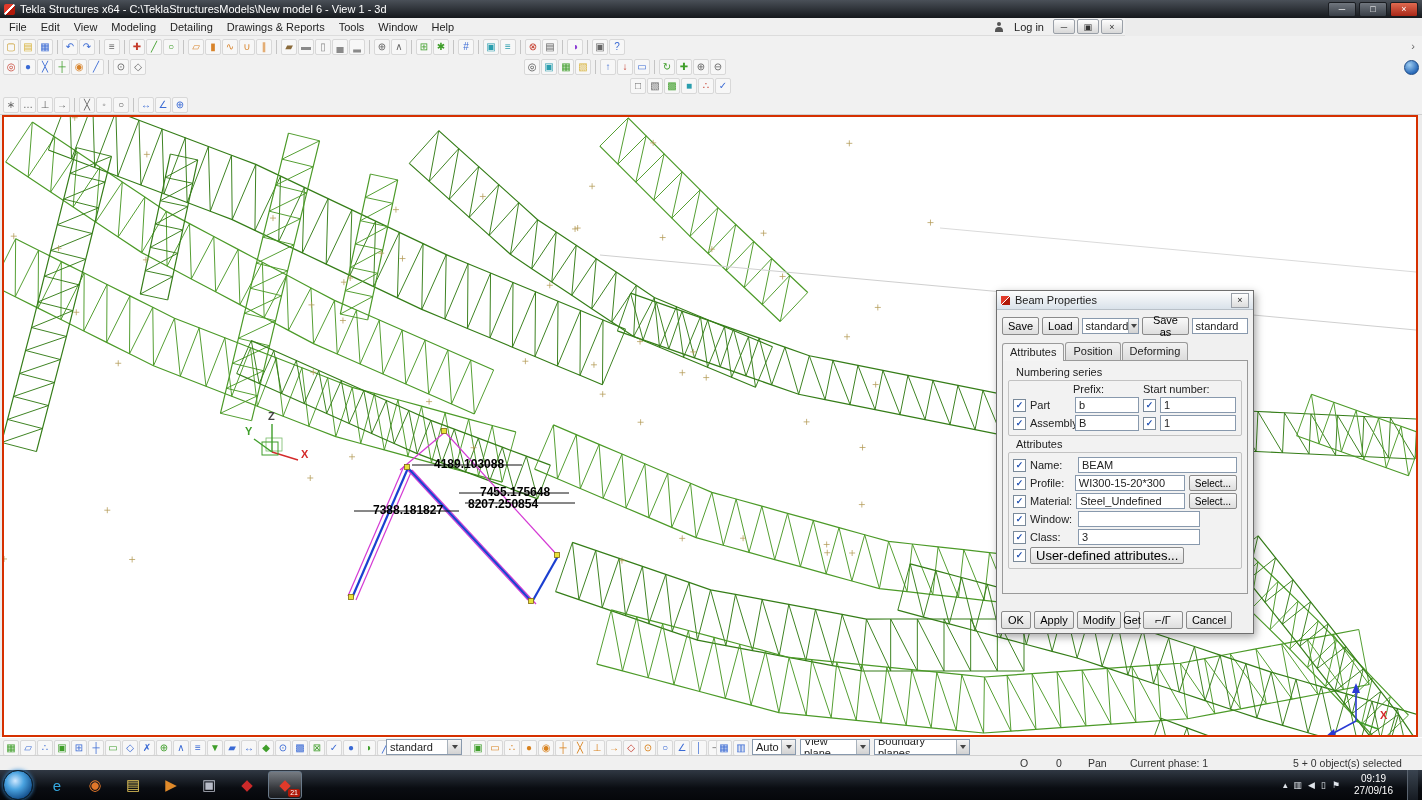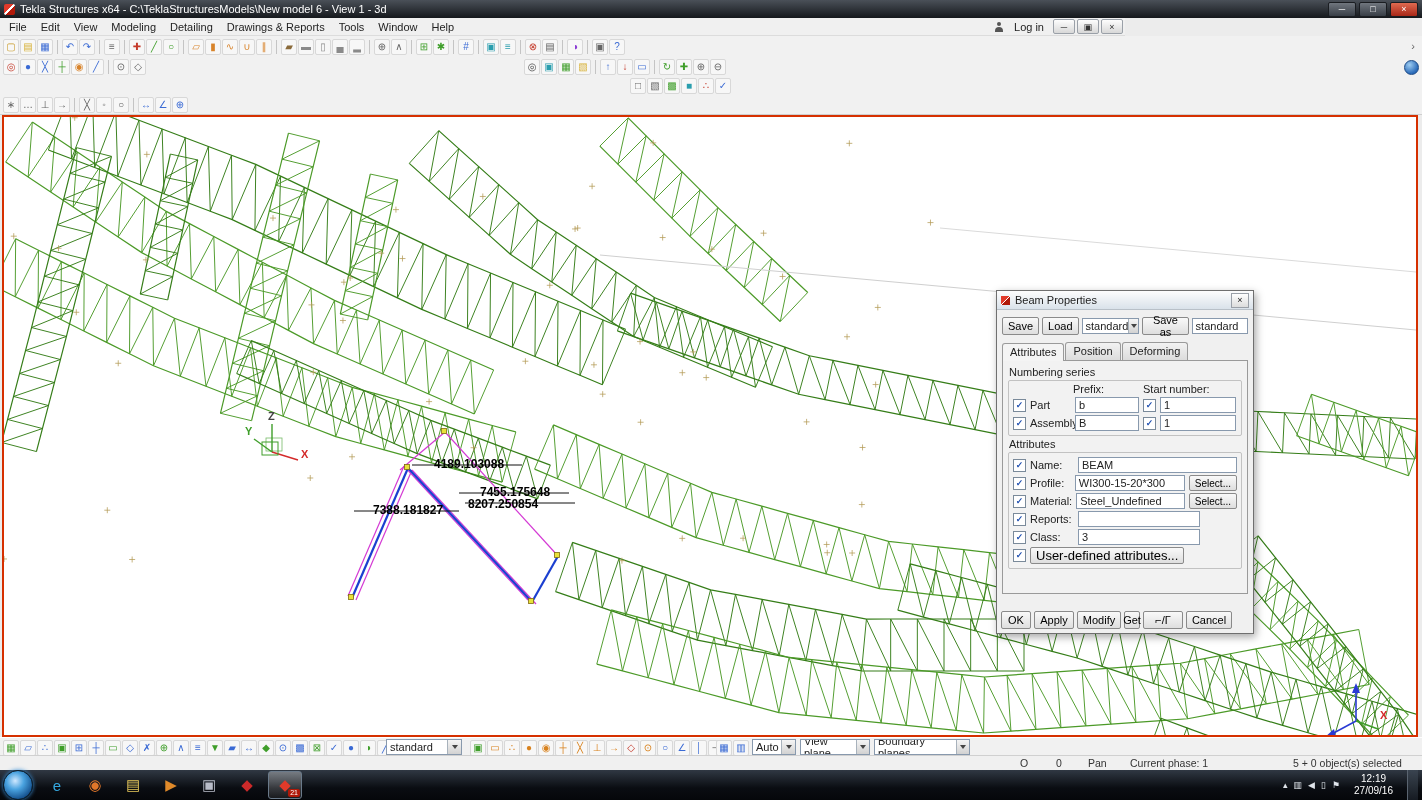--- a/index.html
+++ b/index.html
@@ -65,21 +65,21 @@
   .carrbox{width:13px;align-self:stretch;margin-left:auto;background:linear-gradient(#f5f5f5,#d2d2d2);
     border-left:1px solid #a8b2bc;display:flex;align-items:center;justify-content:center}
   .carr{width:0;height:0;border-left:3px solid transparent;border-right:3px solid transparent;border-top:4px solid #444}
   .cb{width:11px;height:11px;min-width:11px;background:#fff;border:1px solid #7a8a9a;display:inline-flex;
     align-items:center;justify-content:center;font-size:9px;line-height:1;color:#2050b0;font-weight:bold;cursor:pointer}
   .tabs{display:flex;margin-top:7px}
   .tab{padding:2px 7px;border:1px solid #9a9a9a;border-bottom:none;background:linear-gradient(#f2f2f2,#dcdcdc);
     border-radius:3px 3px 0 0;margin-right:1px;cursor:pointer;position:relative;z-index:1}
   .tab.active{background:#f4f4f4;top:1px;padding-bottom:3px}
   .panel{border:1px solid #9a9a9a;background:#f2f2f2;padding:3px 5px;height:234px;box-sizing:border-box}
-  .legend{margin:2px 0 2px 1px}
+  .legend{margin:2px 0 2px 8px}
   .grp{border:1px solid #c2c2c2;border-radius:2px;padding:2px 4px;background:#f2f2f2}
   .row{display:flex;align-items:center;gap:4px;margin:2px 0}
   .dlg-buttons{position:absolute;left:4px;right:4px;bottom:5px;display:flex;gap:3px}
 
   
   #bottomband{position:absolute;left:0;top:737px;width:1422px;height:18px;background:#f1f1f1;
     border-top:1px solid #fff;box-sizing:border-box}
   #bottomband .combo{position:absolute;top:1px}
 
   
@@ -1105,21 +1105,21 @@
           <button class="btn" style="height:16px;font-size:10px">Select...</button>
         </div>
         <div class="row">
           <span class="cb">✓</span>
           <span style="width:44px">Material:</span>
           <span class="field" style="width:118px">Steel_Undefined</span>
           <button class="btn" style="height:16px;font-size:10px">Select...</button>
         </div>
         <div class="row">
           <span class="cb">✓</span>
-          <span style="width:44px">Reports:</span>
+          <span style="width:44px">Window:</span>
           <span class="field" style="width:122px"></span>
         </div>
         <div class="row">
           <span class="cb">✓</span>
           <span style="width:44px">Class:</span>
           <span class="field" style="width:122px">3</span>
         </div>
         <div class="row">
           <span class="cb">✓</span>
           <button class="btn" style="height:17px;font-size:13px">User-defined attributes...</button>
@@ -1247,18 +1247,18 @@
     </div>
   <div id="tray">
     <span style="display:flex;gap:6px">
         <span class="trico">▴</span>
         <span class="trico">▥</span>
         <span class="trico">◀</span>
         <span class="trico">▯</span>
         <span class="trico">⚑</span>
       </span>
     <div id="clock">
-      <div>12:19</div>
+      <div>09:19</div>
       <div>27/09/16</div>
     </div>
     <div id="showdesk"></div>
   </div>
 </div>
 
 </body></html>

